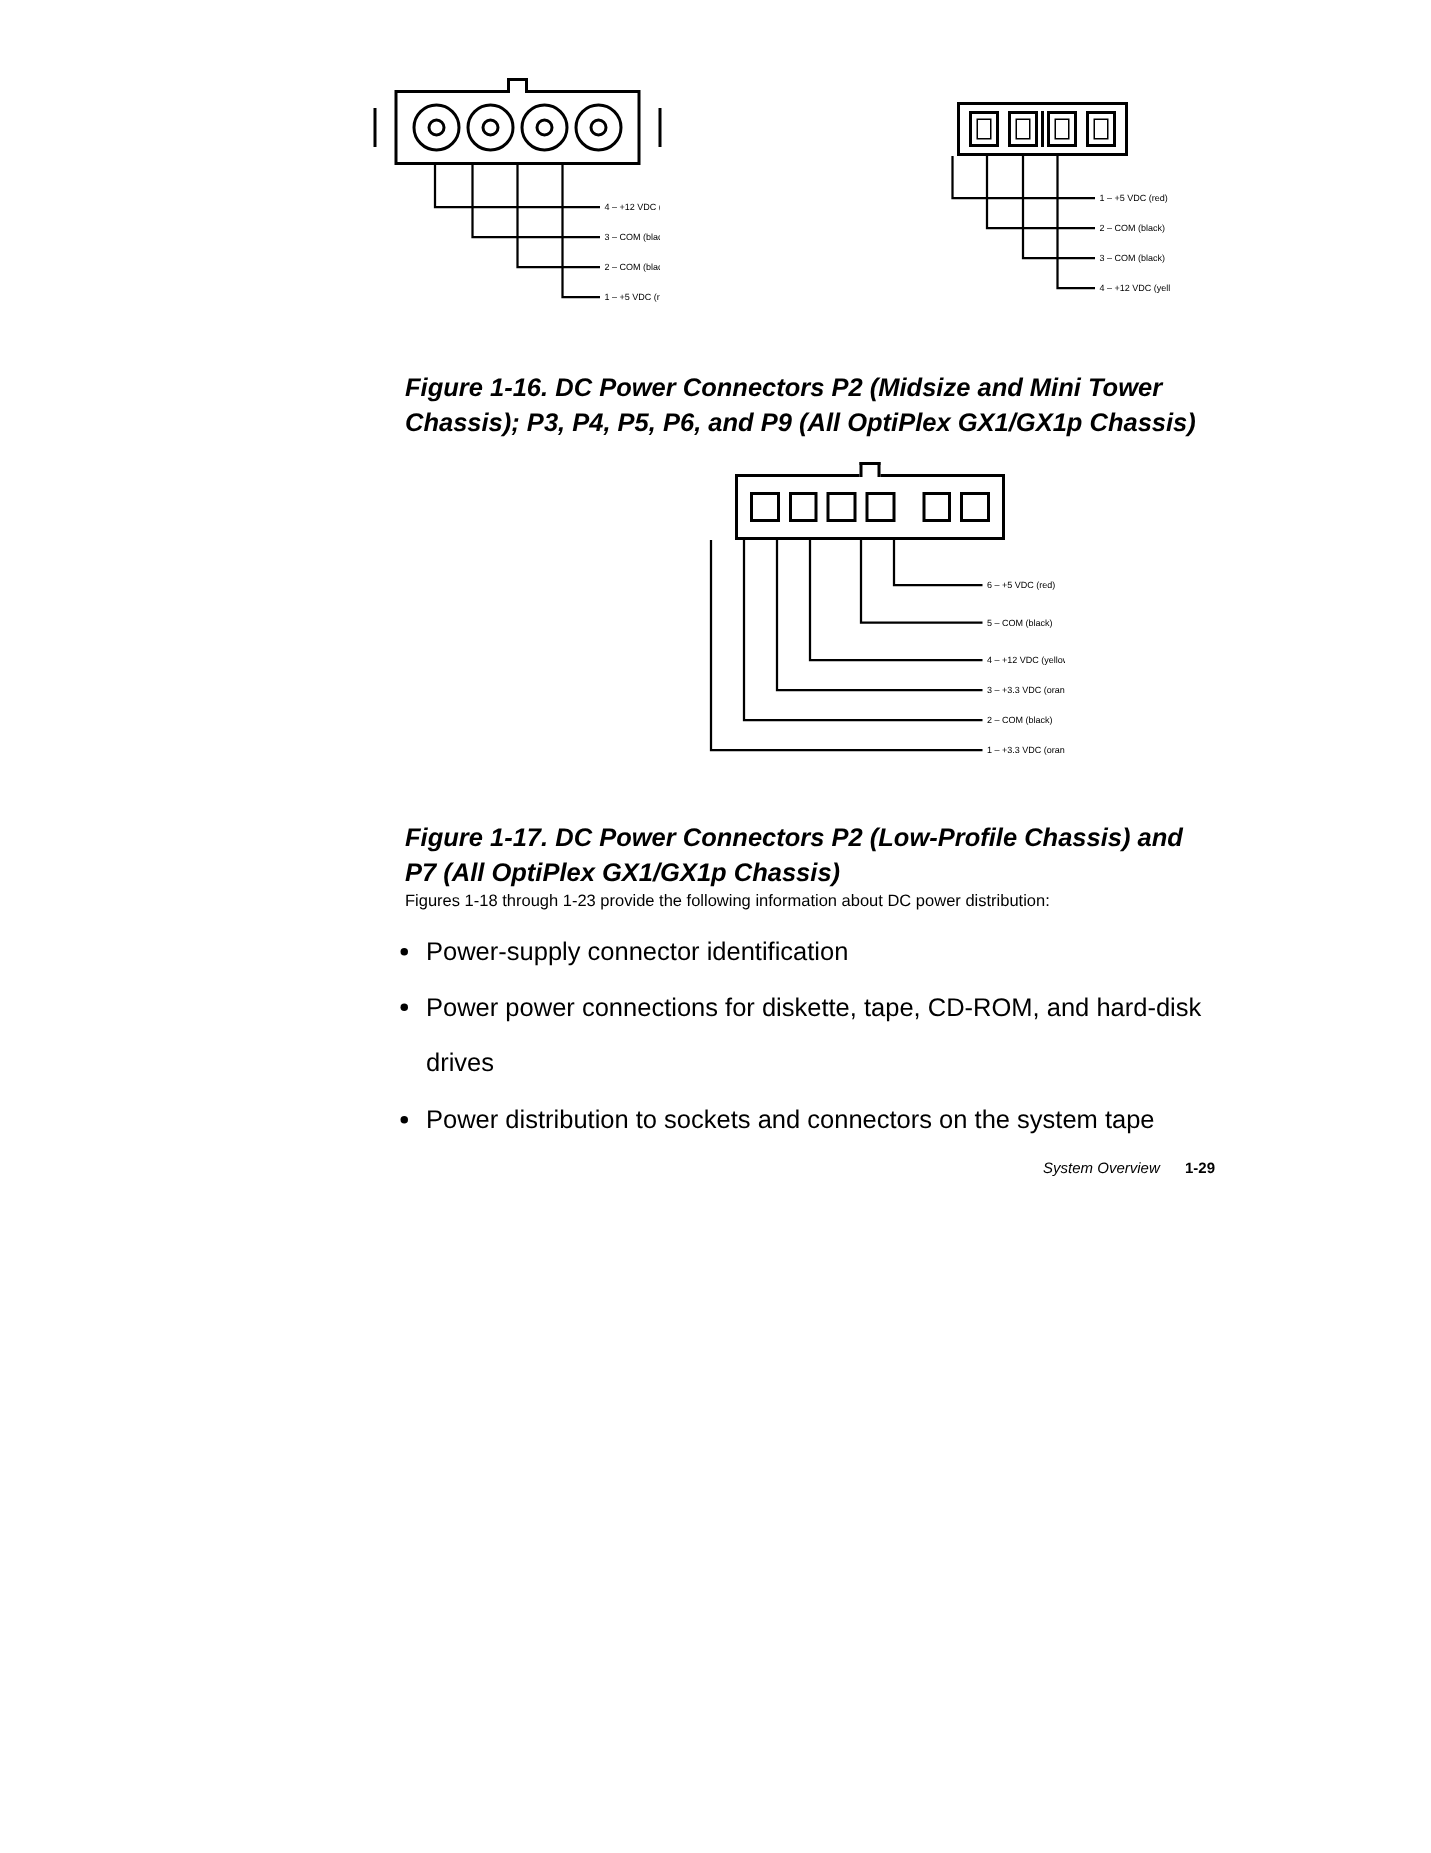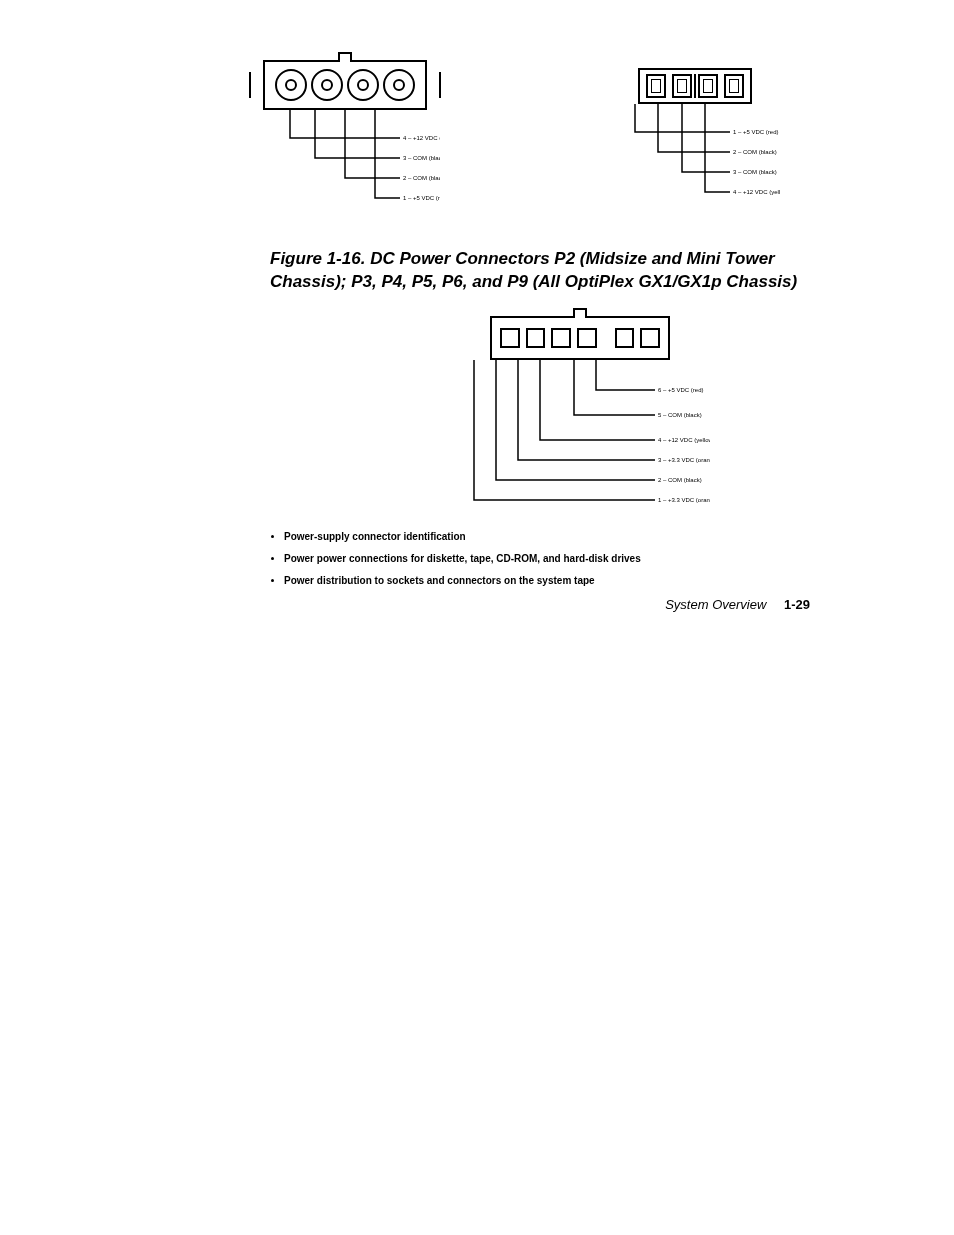--- a/index.html
+++ b/index.html
@@ -180,31 +180,30 @@
   }
   .body-text {
     font-size: 11px;
     line-height: 1.45;
   }
   ul.body-list {
     margin: 6px 0 0 6px;
     padding: 0 0 0 8px;
   }
   ul.body-list li {
-    font-size: 10px;
+    font-size: 17px;
     line-height: 2.2;
     list-style: disc;
-    font-weight: bold;
   }
 
   .footer {
     position: absolute;
     bottom: 40px;
     right: 90px;
-    font-size: 13px;
+    font-size: 10px;
     font-style: italic;
   }
   .footer .pg {
     font-weight: 700;
     font-style: normal;
     margin-left: 14px;
   }
 
   
   .pinlab {
@@ -292,21 +291,23 @@
       <text class="pinlab" x="208" y="32"><tspan>6</tspan> – <tspan>+5 VDC (red)</tspan></text>
       <text class="pinlab" x="208" y="57"><tspan>5</tspan> – <tspan>COM (black)</tspan></text>
       <text class="pinlab" x="208" y="82"><tspan>4</tspan> – <tspan>+12 VDC (yellow)</tspan></text>
       <text class="pinlab" x="208" y="102"><tspan>3</tspan> – <tspan>+3.3 VDC (orange)</tspan></text>
       <text class="pinlab" x="208" y="122"><tspan>2</tspan> – <tspan>COM (black)</tspan></text>
       <text class="pinlab" x="208" y="142"><tspan>1</tspan> – <tspan>+3.3 VDC (orange)</tspan></text>
     </svg>
   </div>
 
   <div class="content-col">
-
+    <div class="fig-caption">Figure 1-17.  DC Power Connectors P2 (Low-Profile Chassis) and P7 (All OptiPlex GX1/GX1p Chassis)</div>
+
+    <div class="body-text">Figures 1-18 through 1-23 provide the following information about DC power distribution:</div>
     <ul class="body-list">
       <li>Power-supply connector identification</li>
       <li>Power power connections for diskette, tape, CD-ROM, and hard-disk drives</li>
       <li>Power distribution to sockets and connectors on the system tape</li>
     </ul>
   </div>
 
   <div class="footer">
     <span>System Overview</span>
     <span class="pg">1-29</span>

